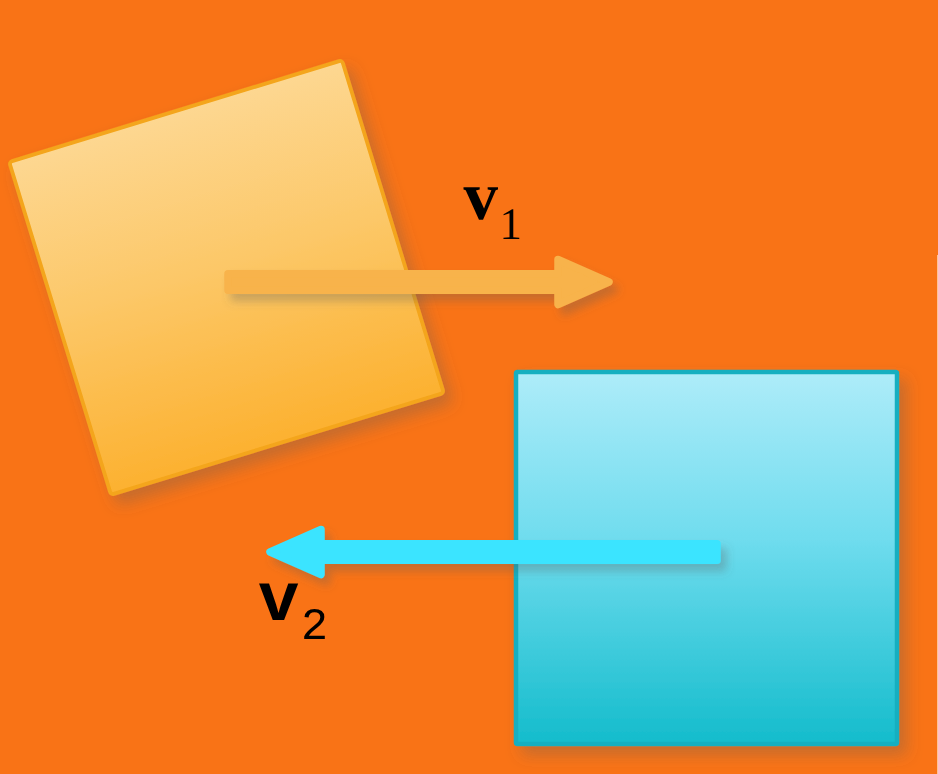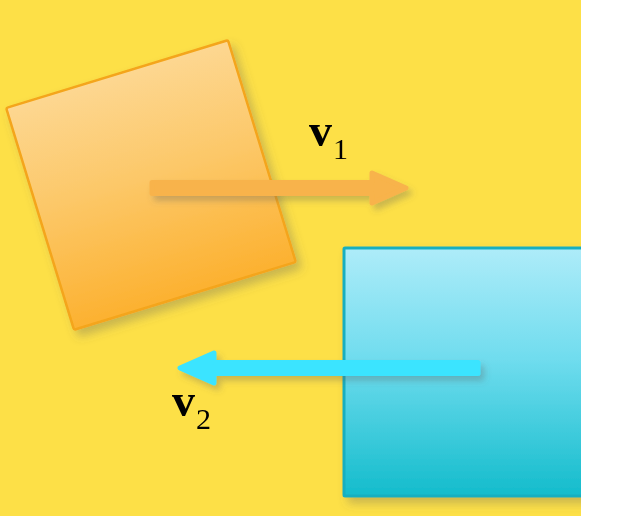--- a/index.html
+++ b/index.html
@@ -6,23 +6,23 @@
   html, body {
     margin: 0;
     padding: 0;
     background: #ffffff;
   }
   body {
     font-family: "Liberation Sans", sans-serif;
   }
   #stage {
     position: relative;
-    width: 581px;
+    width: 625px;
     height: 516px;
-    background: #fde047;
+    background: #f97316;
     overflow: hidden;
   }
   #stage svg.layer {
     position: absolute;
     left: 0;
     top: 0;
     width: 625px;
     height: 516px;
     display: block;
   }
@@ -41,21 +41,21 @@
   }
   .vec-label .sub {
     font-size: 30px;
     font-weight: normal;
     vertical-align: sub;
     position: relative;
     top: 9px;
     left: 1px;
   }
   #label-v1 { left: 309px; top: 108px; }
-  #label-v2 { left: 172px; top: 378px; }
+  #label-v2 { left: 172px; top: 378px; font-family: Liberation Mono, monospace; }
 </style>
 </head>
 <body>
 
 <div id="stage">
 
   <svg class="layer" viewBox="0 0 625 516" aria-hidden="true">
     <defs>
       <linearGradient id="gradOrange" x1="0" y1="0" x2="0" y2="1">
         <stop offset="0%" stop-color="#FDD791"></stop>

